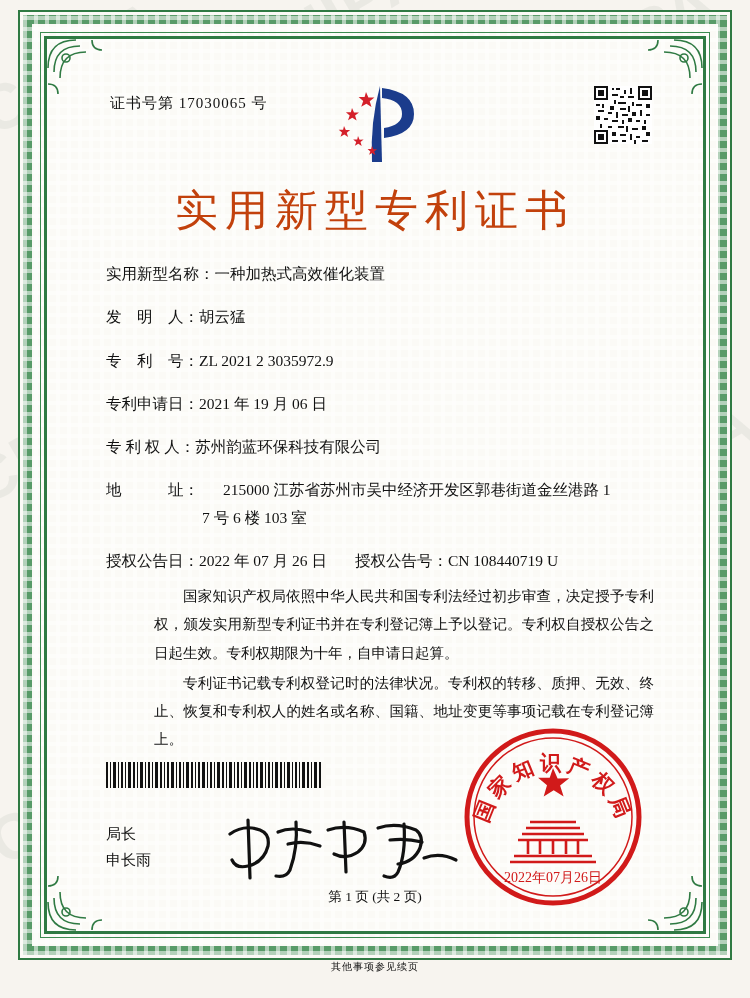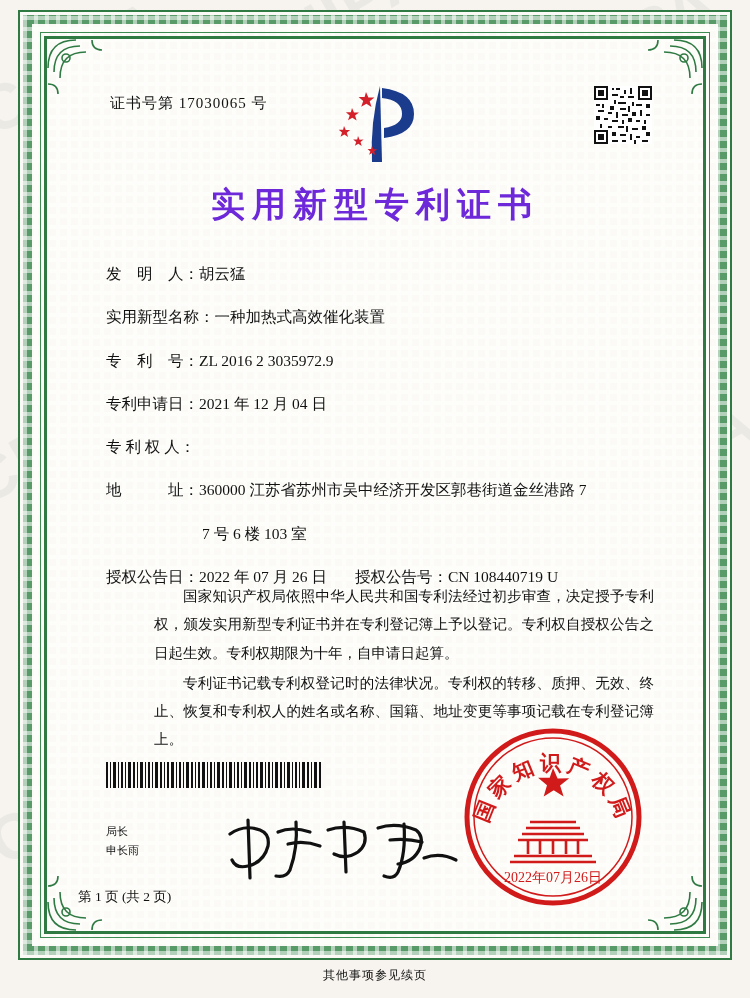--- a/index.html
+++ b/index.html
@@ -78,24 +78,24 @@
   .qr canvas, .qr .qrbox{width:58px;height:58px;display:block}
 
   .emblem{
     position:absolute;left:50%;transform:translateX(-50%);top:20px;
     width:130px;height:84px;
   }
 
   .title{
     position:absolute;left:0;right:0;top:120px;
     text-align:center;
-    font-size:34px;
+    font-size:43px;
     letter-spacing:7px;
-    color:#6d28d9;
-    font-weight:700;
+    color:#c2410c;
+    font-weight:400;
     font-family:"Liberation Serif","DejaVu Serif",serif;
   }
 
   .fields{position:absolute;left:28px;right:18px;top:200px;font-size:15.5px;color:#111;}
   .row{display:flex;align-items:flex-start;margin-bottom:20px;line-height:1.5;}
   .lab{flex:0 0 auto;white-space:pre;}
   .val{flex:1 1 auto;}
   .sub{margin-left:96px;}
   .inline-wrap{display:flex;gap:28px;align-items:flex-start;}
   .inline-wrap .seg{display:flex;}
@@ -108,34 +108,34 @@
 
   .barcode{
     position:absolute;left:28px;top:700px;width:220px;height:26px;
   }
 
   .seal{
     position:absolute;right:24px;top:660px;width:190px;height:190px;
   }
 
   .sign-label{
-    position:absolute;left:28px;top:760px;font-size:11px;line-height:1.7;color:#111;
+    position:absolute;left:28px;top:760px;font-size:15px;line-height:1.7;color:#111;
   }
   .signature{
     position:absolute;left:140px;top:752px;width:250px;height:72px;
   }
 
   .pagenum{
-    position:absolute;left:0;right:0;bottom:14px;
+    position:absolute;left:0;right:0;bottom:14px;text-align:center;
     font-size:13.5px;color:#111;
   }
 
   .footnote{
-    position:absolute;left:0;right:0;bottom:14px;text-align:center;
-    font-size:12px;color:#111;letter-spacing:1px;z-index:4;
+    position:absolute;left:0;right:0;bottom:24px;text-align:center;
+    font-size:10px;color:#111;letter-spacing:1px;z-index:4;
   }
 </style>
 </head>
 <body>
 
 <div class="watermarks">
   <div class="wm" style="left:-30px;top:30px;font-size:64px;">CNIPA</div>
   <div class="wm" style="left:230px;top:-20px;font-size:64px;">CNIPA</div>
   <div class="wm" style="left:520px;top:10px;font-size:64px;">CNIPA</div>
   <div class="wm" style="left:430px;top:250px;font-size:64px;">CNIPA</div>
@@ -287,46 +287,47 @@
           <path d="M62 64 l1.4 3.3 3.6-0.1 -2.8 2.3 1.1 3.4 -3.1-2 -3.1 1.9 1.2-3.4 -2.7-2.3 3.6 0z"></path>
         </g>
       </svg>
     </div>
 
     <div class="title">实用新型专利证书</div>
 
     <div class="fields">
 
       <div class="row">
+        <span class="lab">实用新型名称：</span>
+        <span class="val">一种加热式高效催化装置</span>
+      </div>
+
+      <div class="row">
         <span class="lab">发　明　人：</span>
         <span class="val">胡云猛</span>
       </div>
 
       <div class="row">
-        <span class="lab">实用新型名称：</span>
-        <span class="val">一种加热式高效催化装置</span>
-      </div>
-
-      <div class="row">
         <span class="lab">专　利　号：</span>
-        <span class="val">ZL 2016 2 3035972.9</span>
+        <span class="val">ZL 2021 2 3035972.9</span>
       </div>
 
       <div class="row">
         <span class="lab">专利申请日：</span>
-        <span class="val">2021 年 12 月 04 日</span>
+        <span class="val">2021 年 19 月 06 日</span>
       </div>
 
       <div class="row">
         <span class="lab">专 利 权 人：</span>
-      </div>
-
-      <div class="row" style="margin-bottom:22px;">
+        <span class="val">苏州韵蓝环保科技有限公司</span>
+      </div>
+
+      <div class="row" style="margin-bottom:6px;gap:24px;">
         <span class="lab">地　　　址：</span>
-        <span class="val">360000  江苏省苏州市吴中经济开发区郭巷街道金丝港路 7</span>
+        <span class="val">215000  江苏省苏州市吴中经济开发区郭巷街道金丝港路 1</span>
       </div>
       <div class="sub" style="margin-bottom:20px;">7 号 6 楼 103 室</div>
 
       <div class="row">
         <div class="inline-wrap">
           <div class="seg">
             <span class="lab">授权公告日：</span>
             <span>2022 年 07 月 26 日</span>
           </div>
           <div class="seg">

